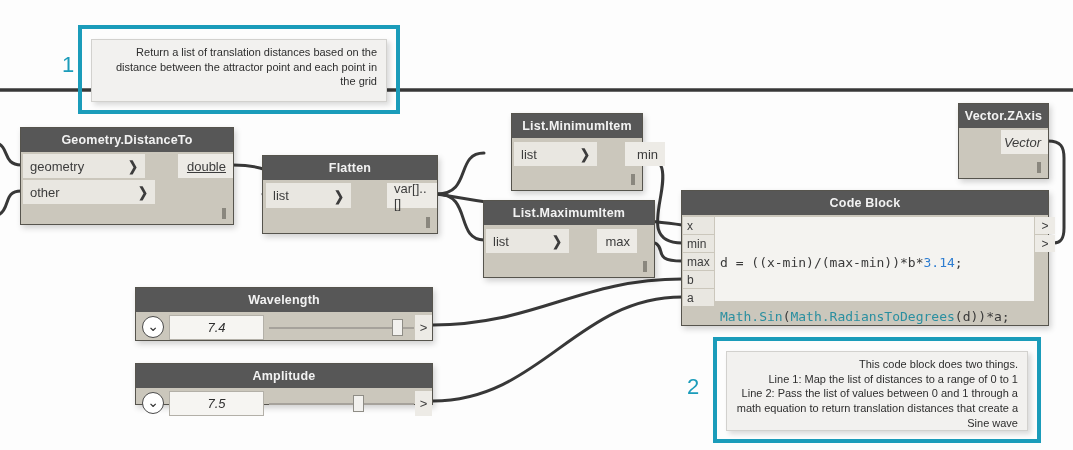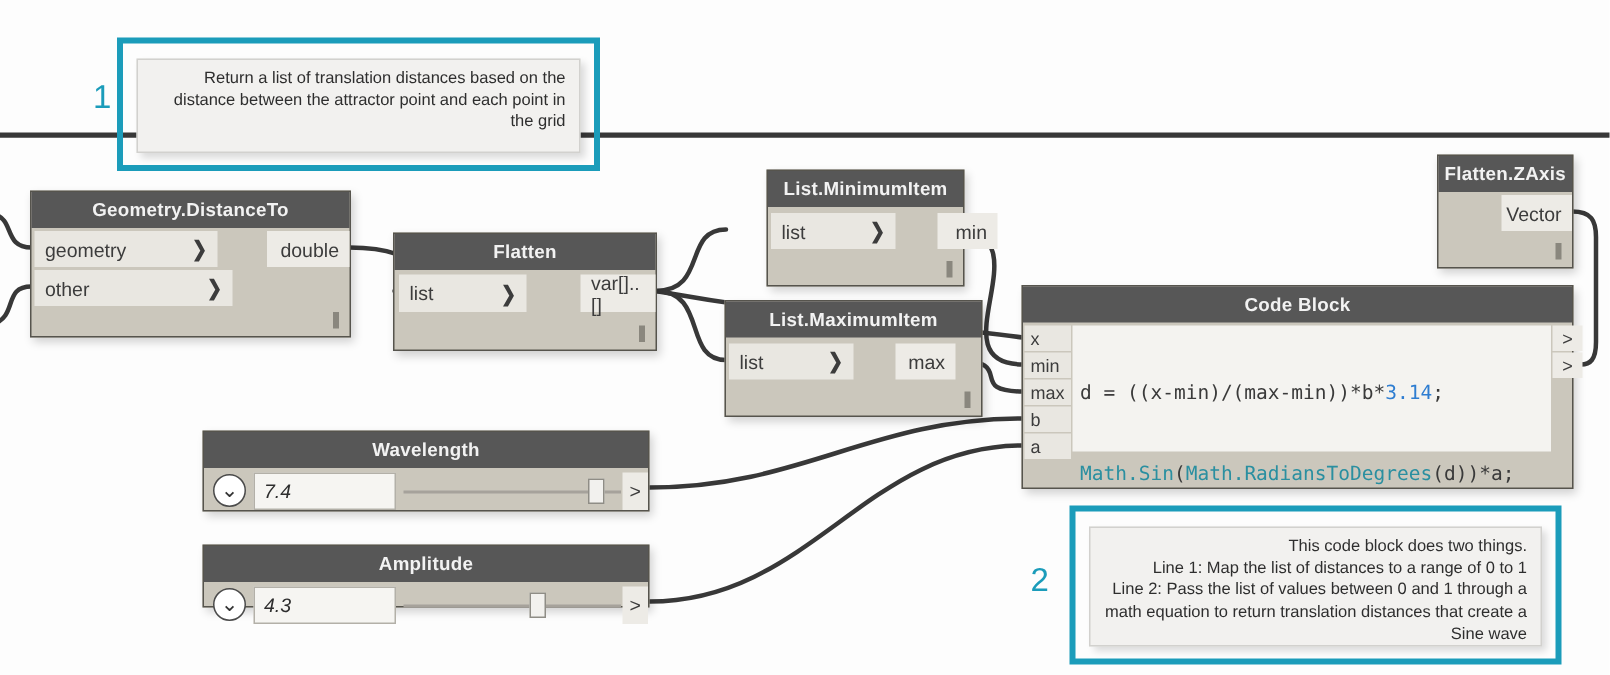--- a/index.html
+++ b/index.html
@@ -26,21 +26,21 @@
   .code-area{position:absolute;background:#f4f3f0;font-family:"DejaVu Sans Mono",monospace;
         font-size:13px;line-height:18px;padding:1px 5px;box-sizing:border-box;white-space:pre;}
   .code-dark{color:var(--code-dark);}
   .code-blue{color:var(--code-blue);}
   .code-teal{color:var(--code-teal);}
   
   .circle-btn{position:absolute;width:22px;height:22px;border:1.4px solid #4a4a4a;border-radius:50%;
         background:#fff;display:flex;align-items:center;justify-content:center;box-sizing:border-box;
         font-size:14px;color:#333;line-height:10px;padding-bottom:3px;}
   .value-box{position:absolute;background:#f6f5f2;border:1px solid #b3b0a8;font-size:13px;
-        font-style:italic;color:#2e2e2e;display:flex;align-items:center;padding:0 6px;box-sizing:border-box;}
+        font-style:italic;color:#2e2e2e;display:flex;align-items:center;padding:0 6px;box-sizing:border-box;justify-content:center;}
   .track{position:absolute;background:#a6a29b;height:2px;}
   .handle{position:absolute;width:11px;height:17px;background:#f2f1ee;border:1px solid #8f8d86;box-sizing:border-box;}
   
   .note-frame{position:absolute;z-index:3;border:4px solid var(--accent);box-sizing:border-box;}
   .note-body{position:absolute;left:9px;top:10px;right:9px;bottom:8px;background:#f2f1ef;
         border:1px solid #d2d1ce;box-shadow:3px 3px 5px rgba(0,0,0,.14);padding:5px 9px;
         font-size:11px;color:#2e2e2e;line-height:1.33;box-sizing:border-box;overflow:hidden;text-align:right;}
   .note-number{position:absolute;z-index:3;color:var(--accent);font-size:22px;}
 </style>
 </head>
@@ -66,21 +66,21 @@
   <div class="node" style="left:20px;top:127px;width:214px;height:98px;">
     <div class="node-header">Geometry.DistanceTo</div>
     <div class="port-in" style="left:2px;top:26px;width:122px;height:24px;justify-content:space-between;">
       <span>geometry</span>
       <span class="chev">❯</span>
     </div>
     <div class="port-in" style="left:2px;top:52px;width:132px;height:24px;">
       <span>other</span>
       <span class="chev">❯</span>
     </div>
-    <div class="port-out" style="left:157px;top:26px;width:55px;height:24px;">
+    <div class="port-out" style="left:157px;top:26px;width:55px;height:24px;text-decoration:underline;">
       <span>double</span>
     </div>
     <div class="lacing"></div>
   </div>
 
   <div class="node" style="left:262px;top:155px;width:176px;height:79px;">
     <div class="node-header">Flatten</div>
     <div class="port-in" style="left:3px;top:27px;width:85px;height:25px;">
       <span>list</span>
       <span class="chev">❯</span>
@@ -109,22 +109,22 @@
       <span>list</span>
       <span class="chev">❯</span>
     </div>
     <div class="port-out" style="left:113px;top:28px;width:40px;height:24px;">
       <span>max</span>
     </div>
     <div class="lacing"></div>
   </div>
 
   <div class="node" style="left:958px;top:103px;width:91px;height:76px;">
-    <div class="node-header">Flatten.ZAxis</div>
-    <div class="port-out" style="left:42px;top:26px;width:47px;height:24px;">
+    <div class="node-header">Vector.ZAxis</div>
+    <div class="port-out" style="left:42px;top:26px;width:47px;height:24px;font-style:italic;">
       <span>Vector</span>
     </div>
     <div class="lacing"></div>
   </div>
 
   <div class="node" style="left:681px;top:190px;width:368px;height:136px;">
     <div class="node-header">Code Block</div>
     <div class="cb-port" style="left:1px;top:26px;width:31px;height:17px;">
         <span>x</span>
       </div>
@@ -166,21 +166,21 @@
       <span>&gt;</span>
     </div>
   </div>
 
   <div class="node" style="left:135px;top:363px;width:298px;height:42px;">
     <div class="node-header">Amplitude</div>
     <div class="circle-btn" style="left:6px;top:28px;">
       <span>⌄</span>
     </div>
     <div class="value-box" style="left:33px;top:27px;width:95px;height:25px;">
-      <span>4.3</span>
+      <span>7.5</span>
     </div>
     <div class="track" style="left:133px;top:39px;width:145px;"></div>
     <div class="handle" style="left:217px;top:31px;"></div>
     <div class="port-out" style="left:279px;top:27px;width:17px;height:25px;justify-content:center;">
       <span>&gt;</span>
     </div>
   </div>
 
   <div class="note-number" style="left:62px;top:52px;">1</div>
   <div class="note-frame" style="left:78px;top:25px;width:322px;height:89px;">

